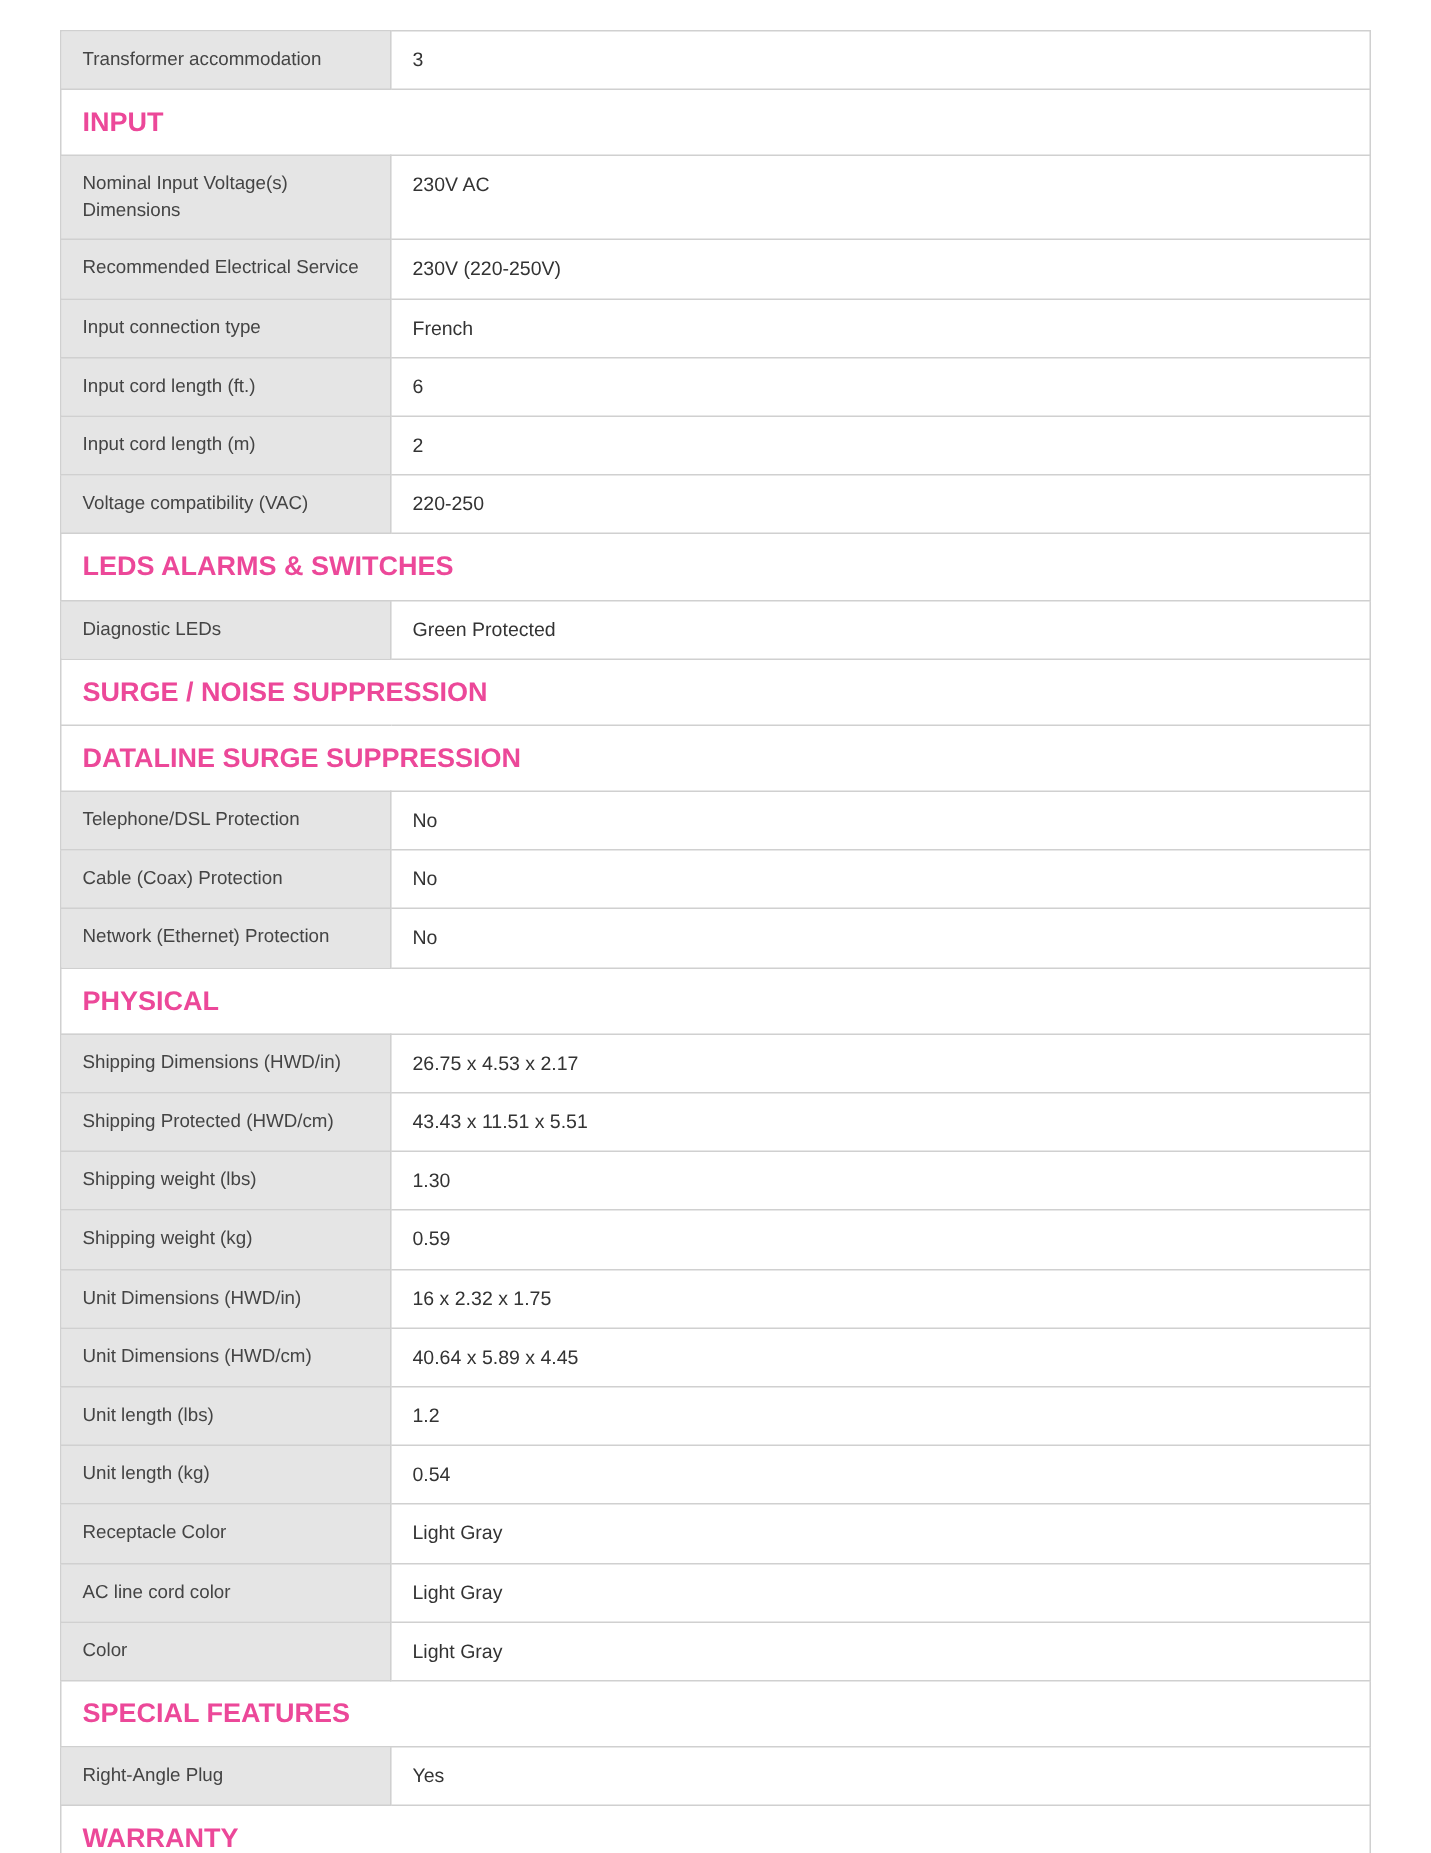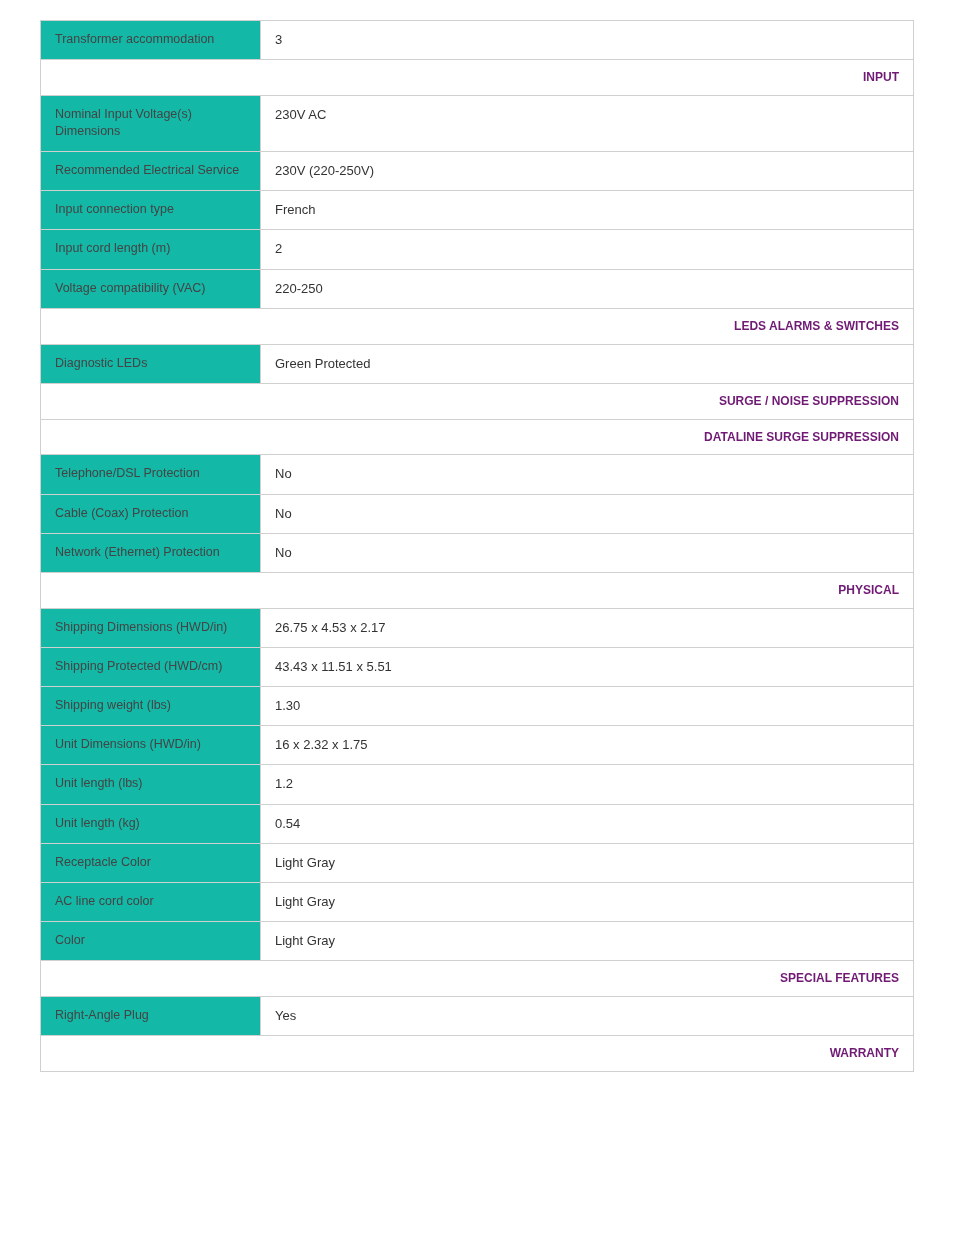--- a/index.html
+++ b/index.html
@@ -18,38 +18,37 @@
     .spec-table td, .spec-table th {
       border: 1px solid #d0d0d0;
       padding: 10px 14px;
       vertical-align: top;
       line-height: 1.4;
     }
     .spec-table .label-col {
       width: 220px;
       font-size: 12.5px;
       color: #444;
-      background: #14b8a6;
+      background: #e5e5e5;
     }
     .spec-table .value-col {
       font-size: 13px;
       color: #333;
       background: #fff;
     }
     .section-header td {
       background: #fff;
       font-weight: bold;
-      font-size: 12px;
-      color: #701a75;
+      font-size: 18px;
+      color: #ec4899;
       padding: 9px 14px;
       border-left: 1px solid #d0d0d0;
       border-right: 1px solid #d0d0d0;
       border-top: 1px solid #d0d0d0;
       border-bottom: 1px solid #d0d0d0;
-      text-align: right;
     }
   </style>
 </head>
 <body>
 
 <table class="spec-table">
   <tbody id="table-body">
   <tr>
         <td class="label-col">Transformer accommodation</td>
         <td class="value-col">3</td>
@@ -61,20 +60,24 @@
         <td class="label-col">Nominal Input Voltage(s) Dimensions</td>
         <td class="value-col">230V AC</td>
       </tr>
       <tr>
         <td class="label-col">Recommended Electrical Service</td>
         <td class="value-col">230V (220-250V)</td>
       </tr>
       <tr>
         <td class="label-col">Input connection type</td>
         <td class="value-col">French</td>
+      </tr>
+      <tr>
+        <td class="label-col">Input cord length (ft.)</td>
+        <td class="value-col">6</td>
       </tr>
       <tr>
         <td class="label-col">Input cord length (m)</td>
         <td class="value-col">2</td>
       </tr>
       <tr>
         <td class="label-col">Voltage compatibility (VAC)</td>
         <td class="value-col">220-250</td>
       </tr>
       <tr class="section-header">
@@ -111,22 +114,30 @@
       </tr>
       <tr>
         <td class="label-col">Shipping Protected (HWD/cm)</td>
         <td class="value-col">43.43 x 11.51 x 5.51</td>
       </tr>
       <tr>
         <td class="label-col">Shipping weight (lbs)</td>
         <td class="value-col">1.30</td>
       </tr>
       <tr>
+        <td class="label-col">Shipping weight (kg)</td>
+        <td class="value-col">0.59</td>
+      </tr>
+      <tr>
         <td class="label-col">Unit Dimensions (HWD/in)</td>
         <td class="value-col">16 x 2.32 x 1.75</td>
+      </tr>
+      <tr>
+        <td class="label-col">Unit Dimensions (HWD/cm)</td>
+        <td class="value-col">40.64 x 5.89 x 4.45</td>
       </tr>
       <tr>
         <td class="label-col">Unit length (lbs)</td>
         <td class="value-col">1.2</td>
       </tr>
       <tr>
         <td class="label-col">Unit length (kg)</td>
         <td class="value-col">0.54</td>
       </tr>
       <tr>

